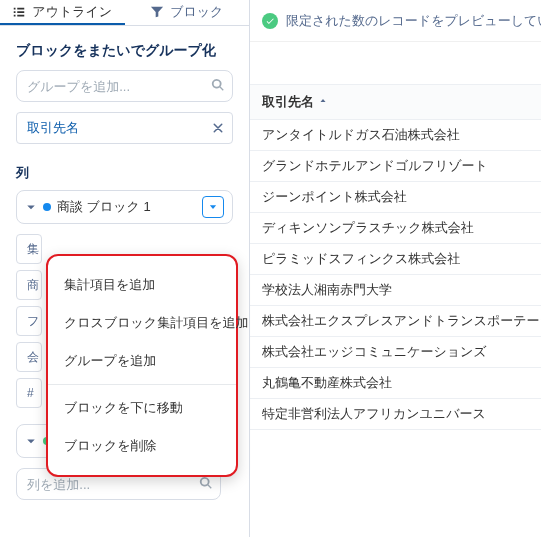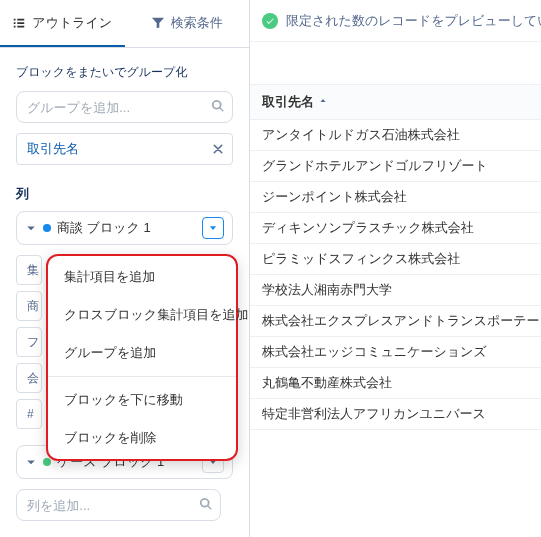--- a/index.html
+++ b/index.html
@@ -18,42 +18,42 @@
     flex: 0 0 250px;
     border-right: 1px solid #d8dde6;
     background: #fff;
     position: relative;
     display: flex;
     flex-direction: column;
   }
   .tabs {
     display: flex;
     border-bottom: 1px solid #d8dde6;
-    height: 48px;
+    height: 26px;
   }
   .tab {
     flex: 1;
     display: flex;
     align-items: center;
     justify-content: center;
     gap: 6px;
     color: #54698d;
     font-size: 13px;
     cursor: pointer;
     border-bottom: 2px solid transparent;
   }
   .tab.active {
     color: #333;
     border-bottom: 2px solid #0b5cab;
   }
   .tab-icon { width: 14px; height: 14px; fill: currentColor; }
   .section-title {
     padding: 16px 16px 10px 16px;
-    font-size: 12px;
-    font-weight: 400;
+    font-size: 14px;
+    font-weight: 700;
     color: #16325c;
   }
   .input-row {
     margin: 0 16px 10px 16px;
     position: relative;
   }
   .text-input {
     width: 100%;
     height: 32px;
     border: 1px solid #d8dde6;
@@ -148,21 +148,21 @@
 
   .context-menu {
     position: absolute;
     left: 46px;
     top: 254px;
     width: 192px;
     background: #fff;
     border: 2px solid #e11b22;
     border-radius: 12px;
     box-shadow: 0 4px 14px rgba(0,0,0,0.18);
-    padding: 2px 0;
+    padding: 10px 0;
     z-index: 50;
   }
   .context-menu .menu-item {
     padding: 10px 16px;
     font-size: 13px;
     color: #333;
     cursor: pointer;
     white-space: nowrap;
   }
   .context-menu hr {
@@ -240,21 +240,21 @@
     <div class="tab active">
       <svg class="tab-icon" viewBox="0 0 16 16">
           <path d="M2 3h2v2H2V3zm4 0h8v2H6V3zM2 7h2v2H2V7zm4 0h8v2H6V7zM2 11h2v2H2v-2zm4 0h8v2H6v-2z"></path>
         </svg>
       <span>アウトライン</span>
     </div>
     <div class="tab">
       <svg class="tab-icon" viewBox="0 0 16 16">
           <path d="M1 2h14l-5.5 6v5l-3 1V8L1 2z"></path>
         </svg>
-      <span>検索条件</span>
+      <span>ブロック</span>
     </div>
   </div>
 
   <div class="section-title">ブロックをまたいでグループ化</div>
 
   <div class="input-row">
     <input class="text-input" type="text" placeholder="グループを追加..." style="">
     <svg class="search-icon" viewBox="0 0 16 16">
         <path d="M6.5 1a5.5 5.5 0 014.38 8.83l3.65 3.64-1.06 1.06-3.64-3.65A5.5 5.5 0 116.5 1zm0 2a3.5 3.5 0 100 7 3.5 3.5 0 000-7z"></path>
       </svg>

